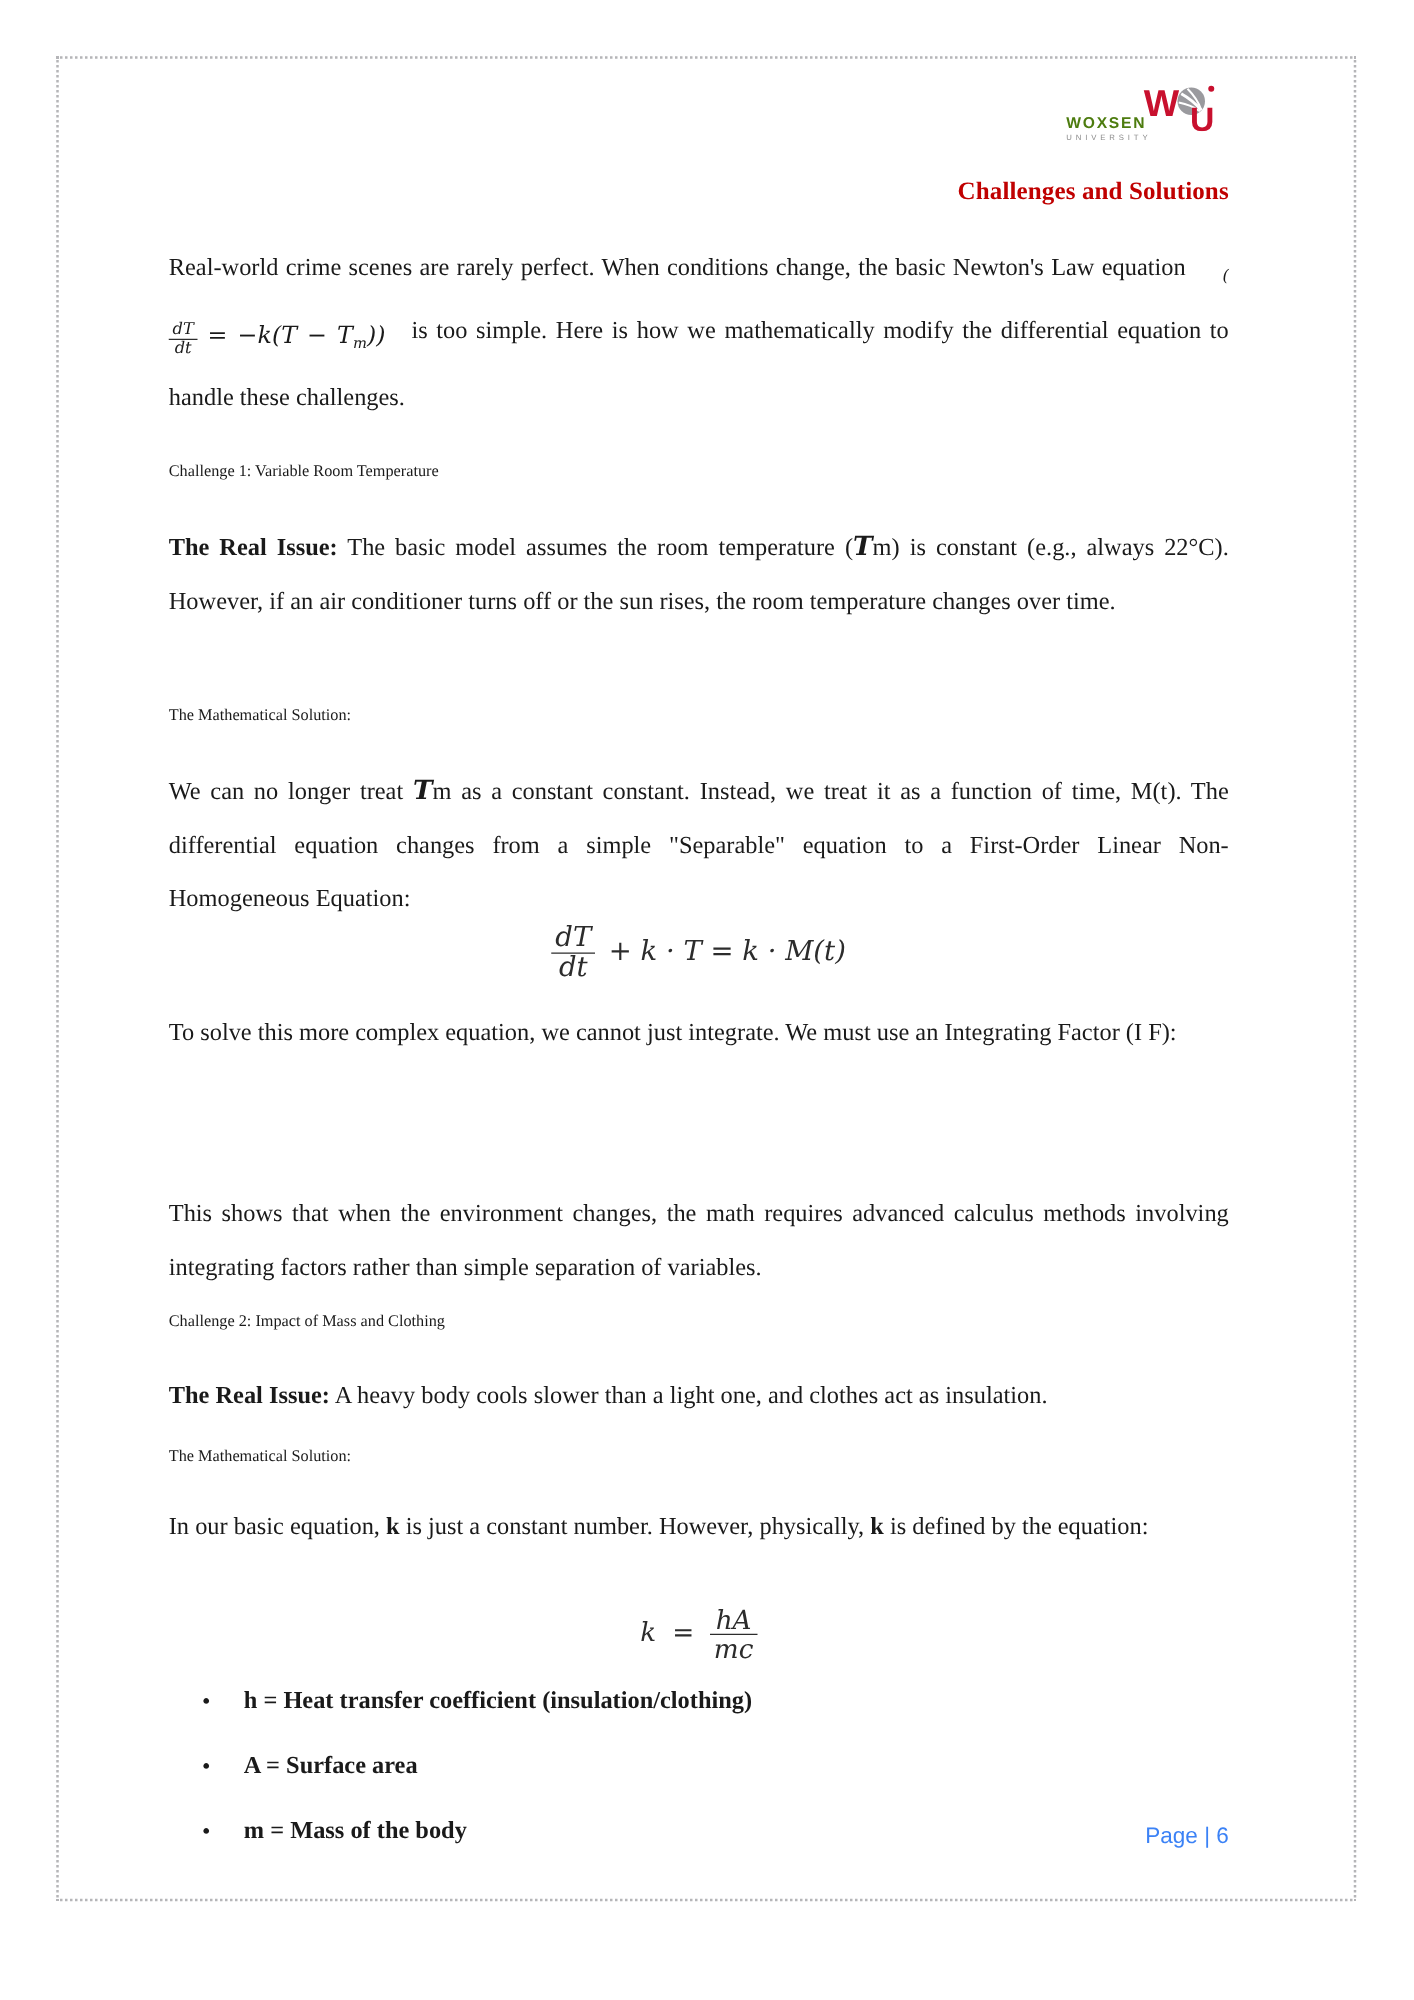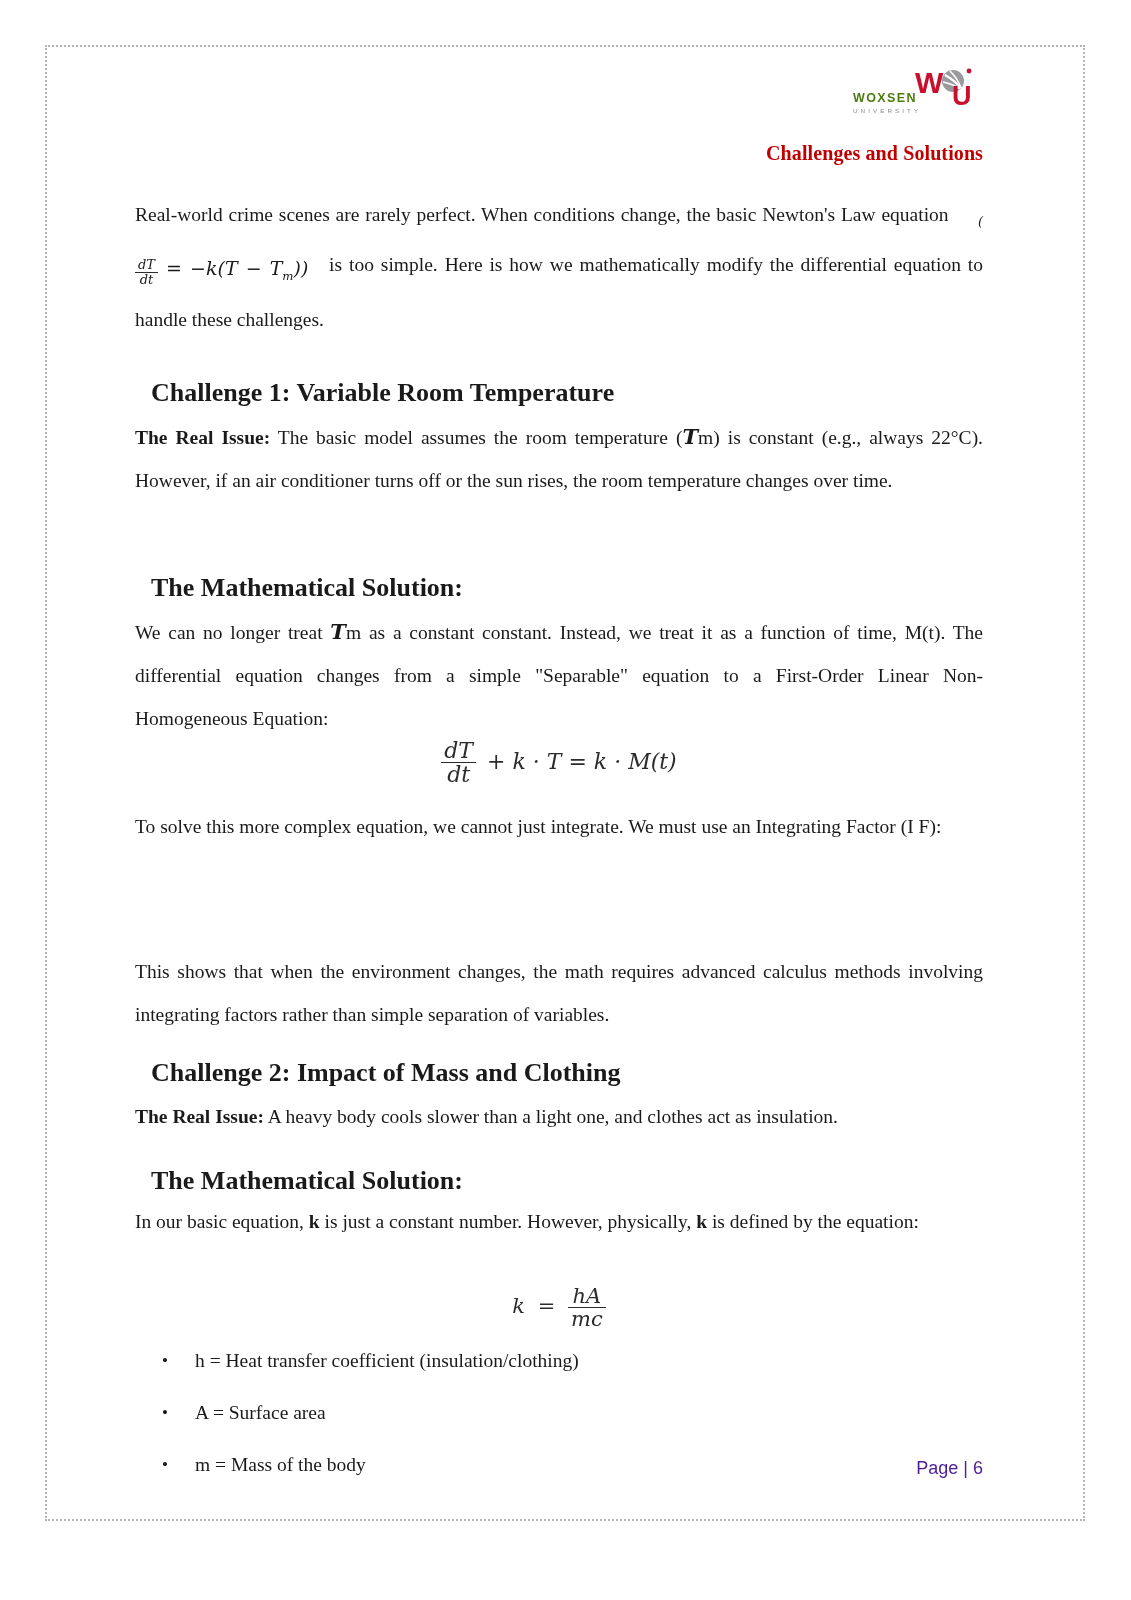--- a/index.html
+++ b/index.html
@@ -94,23 +94,23 @@
     line-height: 43px;
     text-align: justify;
     text-justify: inter-word;
     margin: 0;
   }
   .para.left {
     text-align: left;
   }
 
   h3.section-head {
-    font-size: 26px;
-    font-weight: bold;
-    margin: 16px;
+    font-size: 13px;
+    font-weight: normal;
+    margin: 0;
     line-height: 30px;
   }
 
   .eq {
     text-align: center;
     font-family: "DejaVu Serif", "Liberation Serif", serif;
     color: #2c2c2c;
   }
 
   
@@ -140,41 +140,42 @@
   .eq-if { font-size: 25px; }
   .eq-k  { font-size: 21px; }
 
   sup.expo { font-size: 0.62em; vertical-align: super; }
   sub.sub  { font-size: 0.62em; vertical-align: sub; }
 
   ul.bullets {
     margin: 0;
     padding-left: 60px;
     list-style: none;
+    font-weight: bold;
   }
   ul.bullets li {
     font-size: 19.5px;
     line-height: 52px;
     position: relative;
   }
   ul.bullets li::before {
     content: "\2022";
     position: absolute;
     left: -33px;
     top: 0;
     font-size: 17px;
   }
 
   .page-footer {
     position: absolute;
     right: 0;
     bottom: 28px;
     font-family: "Liberation Sans", sans-serif;
     font-size: 18px;
-    color: #4c1d95;
+    color: #3b82f6;
   }
 </style>
 </head>
 <body>
 
 <div class="page-frame">
   <div class="page-inner">
 
     <div class="logo-block">
       <svg class="logo-mark" viewBox="0 0 130 40">

